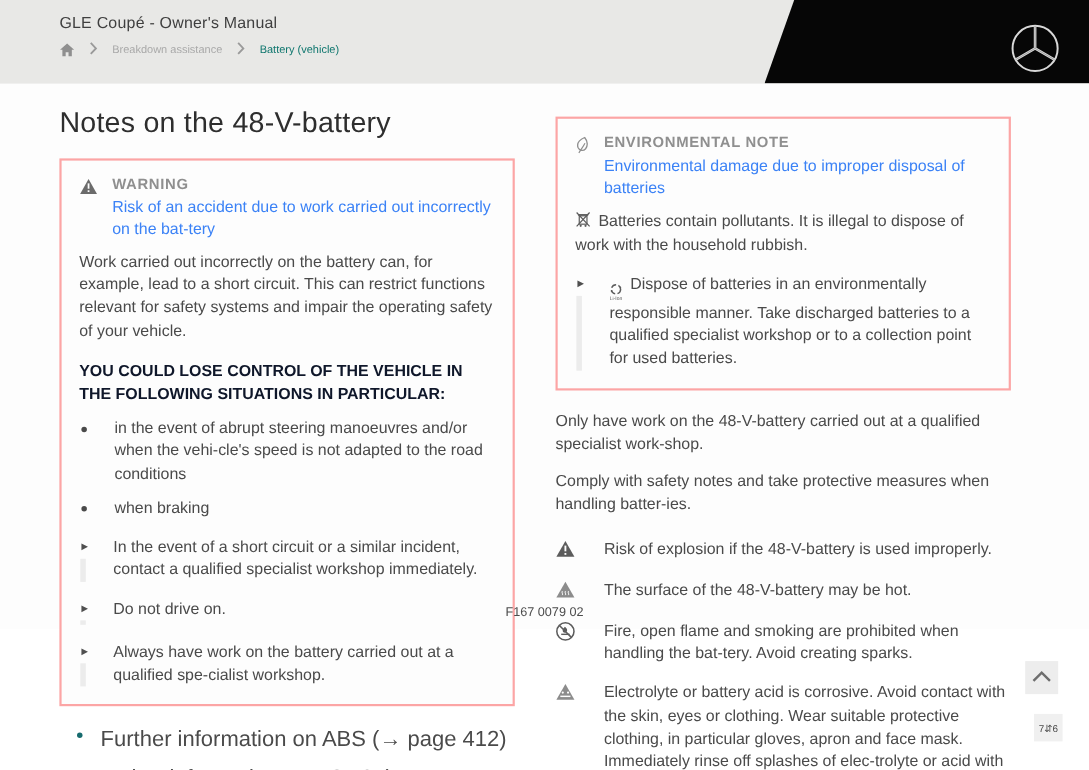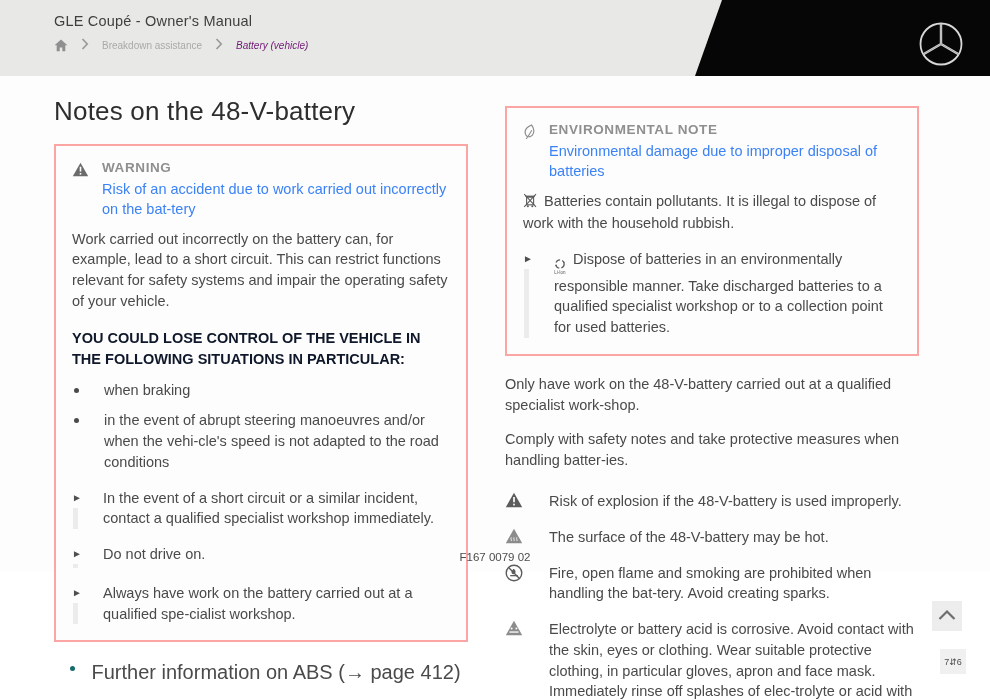--- a/index.html
+++ b/index.html
@@ -9,21 +9,21 @@
     -webkit-font-smoothing:antialiased;
   }
   .canvas{position:relative;width:990px;height:572px;background:#fdfdfd;}
 
   
   .header{position:absolute;top:0;left:0;width:990px;height:76px;background:#e8e8e6;}
   .header-text{position:absolute;left:54px;top:13px;}
   .app-title{font-size:14.5px;color:#3f3f3f;letter-spacing:.2px;}
   .breadcrumb{display:flex;align-items:center;gap:13px;margin-top:9px;font-size:10px;}
   .crumb-muted{color:#a9a9a9;cursor:pointer;}
-  .crumb-current{color:#701a75;font-style:italic;}
+  .crumb-current{color:#0f766e;}
   .home-btn{display:flex;align-items:center;cursor:pointer;}
   .black-corner{position:absolute;top:0;left:690px;width:300px;height:76px;background:#060606;
     clip-path:polygon(32px 0,300px 0,300px 76px,5px 76px);}
   .brand{position:absolute;left:228px;top:21px;}
 
   
   .col-left{position:absolute;left:54px;top:96px;width:414px;}
   .col-right{position:absolute;left:505px;top:106px;width:414px;}
   .page-title{font-size:26px;font-weight:400;color:#2e2e2e;margin:0 0 17px 0;letter-spacing:.2px;}
 
@@ -124,25 +124,25 @@
         <div>
           <div class="note-label">WARNING</div>
           <div class="note-sub">Risk of an accident due to work carried out incorrectly on the bat-tery</div>
         </div>
       </div>
       <p class="body-txt">Work carried out incorrectly on the battery can, for example, lead to a short circuit. This can restrict functions relevant for safety systems and impair the operating safety of your vehicle.</p>
       <p class="bold-head">YOU COULD LOSE CONTROL OF THE VEHICLE IN THE FOLLOWING SITUATIONS IN PARTICULAR:</p>
       <ul class="dots">
         <li>
           <span class="dot"></span>
-          <span>when braking</span>
+          <span>in the event of abrupt steering manoeuvres and/or when the vehi-cle's speed is not adapted to the road conditions</span>
         </li>
         <li>
           <span class="dot"></span>
-          <span>in the event of abrupt steering manoeuvres and/or when the vehi-cle's speed is not adapted to the road conditions</span>
+          <span>when braking</span>
         </li>
       </ul>
       <div class="action">
         <div class="marker">
             <span class="arrow-glyph">►</span>
             <span class="guide-bar"></span>
           </div>
         <div class="txt">In the event of a short circuit or a similar incident, contact a qualified specialist workshop immediately.</div>
       </div>
       <div class="action">

